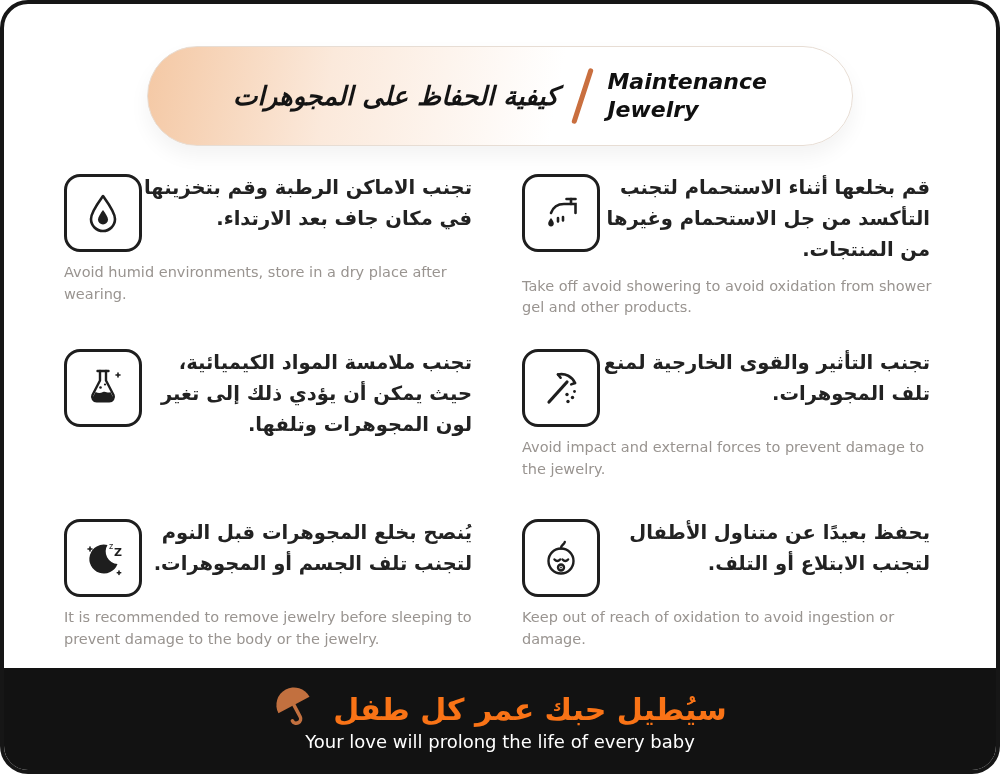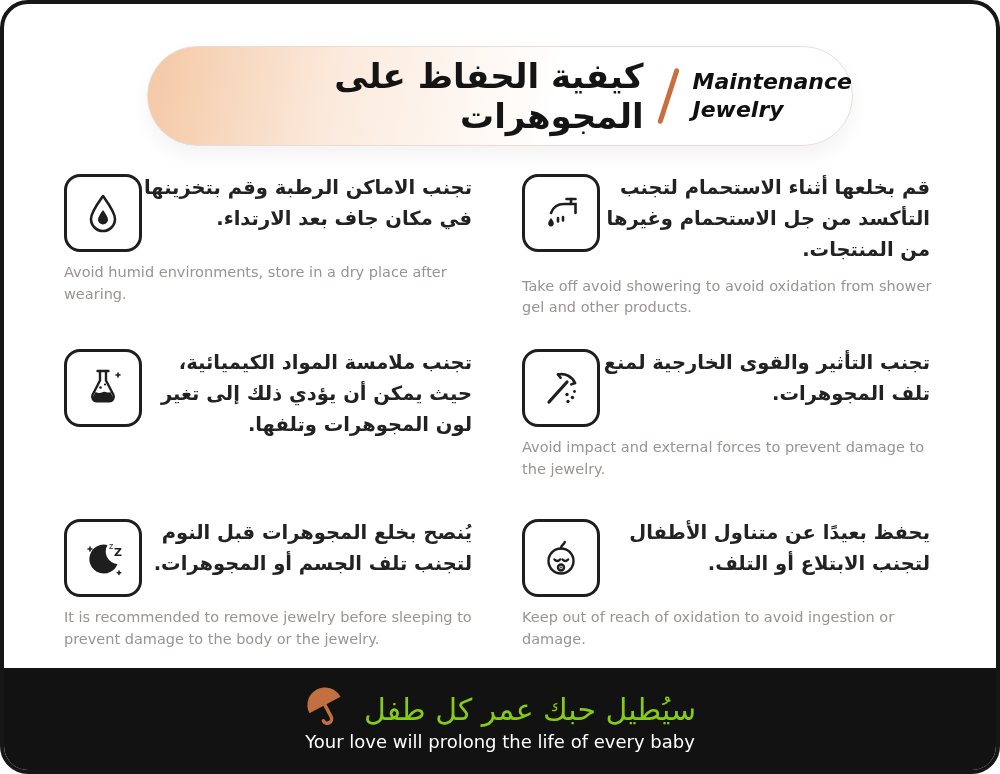--- a/index.html
+++ b/index.html
@@ -22,22 +22,23 @@
     margin:42px auto 0;
     border-radius:60px;
     border:1px solid #e7ddd4;
     background:linear-gradient(100deg,#f4c8a4 0%,#fbe9db 26%,#ffffff 58%);
     box-shadow:0 10px 20px rgba(0,0,0,0.05);
     display:flex; align-items:center; justify-content:center;
     gap:22px;
   }
   .title-ar {
     direction:rtl;
-    font-size:34px; font-weight:bold; color:#141414;
+    font-size:26px; font-weight:bold; color:#141414;
     letter-spacing:0.5px;
+    font-style:italic;
   }
   .slash {
     width:5px; height:58px;
     background:#c96f3f;
     border-radius:3px;
     transform:rotate(18deg);
   }
   .title-en {
     font-style:italic; font-weight:bold;
     font-size:22px; line-height:1.28; color:#101010;
@@ -79,21 +80,21 @@
     position:absolute; left:-4px; right:-4px; bottom:-4px;
     height:106px;
     background:#121212;
     display:flex; flex-direction:column;
     align-items:center; justify-content:center;
     gap:2px;
   }
   .footer-row { display:flex; align-items:center; gap:16px; }
   .footer-ar {
     direction:rtl;
-    color:#84cc16; font-size:30px; font-weight:normal;
+    color:#f97316; font-size:30px; font-weight:bold;
   }
   .footer-en { color:#ffffff; font-size:18px; }
   .umbrella { transform:rotate(-28deg); margin-top:-6px; }
 </style>
 </head>
 <body>
 
 <div class="frame">
 
   <div class="header-pill">

